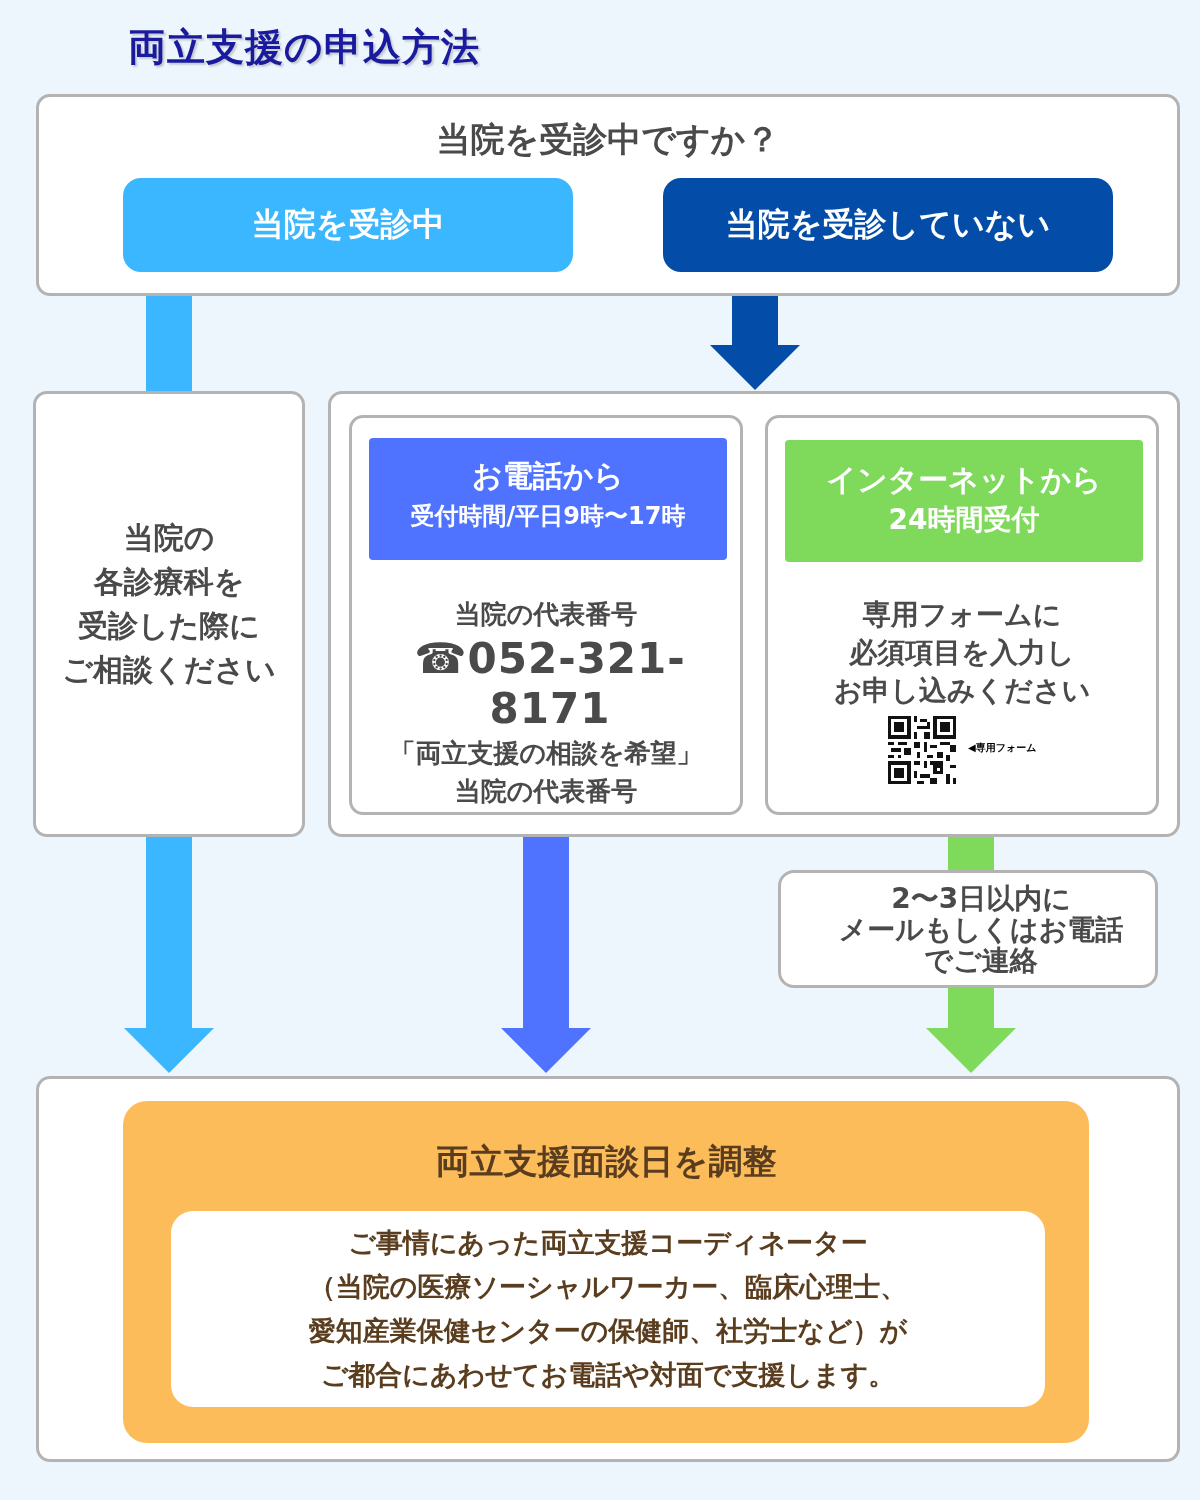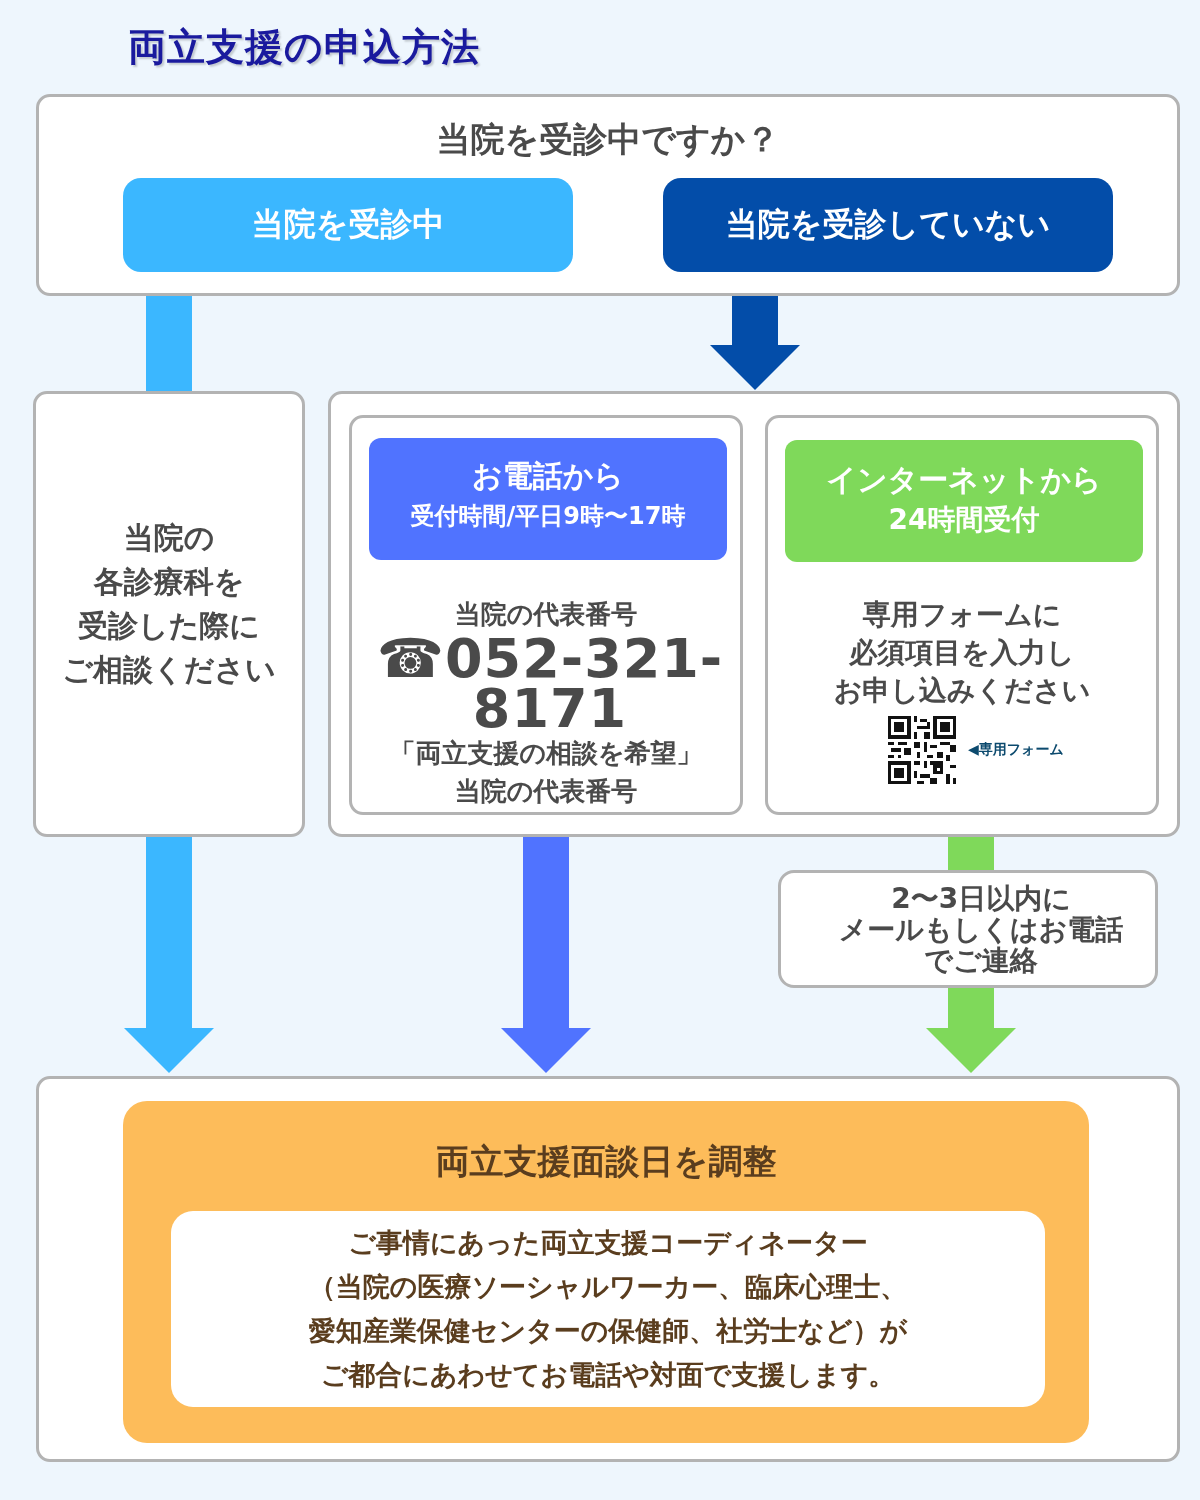--- a/index.html
+++ b/index.html
@@ -41,36 +41,36 @@
   .left-panel { left: 33px; top: 391px; width: 272px; height: 446px;
     display: flex; align-items: center; justify-content: center; text-align: center; }
   .left-text { font-size: 30px; line-height: 44px; color: #4a4a4a; white-space: pre-line; margin-top: -20px; }
 
   .right-outer { left: 328px; top: 391px; width: 852px; height: 446px; }
   .sub-panel { top: 21px; height: 400px; }
   .phone-panel { left: 18px; width: 394px; }
   .web-panel { left: 434px; width: 394px; }
   .header-box {
     position: absolute; left: 17px; top: 20px; width: 358px;
-    border-radius: 12px; color: #fff; text-align: center;
+    border-radius: 4px; color: #fff; text-align: center;
   }
   .phone-head { background: #5073ff; height: 122px; padding-top: 18px; }
   .web-head { background: #7fd95a; height: 122px; top: 22px; padding-top: 20px; }
   .head-main { font-size: 30px; line-height: 40px; }
   .head-sub { font-size: 24px; line-height: 40px; }
   .web-head .head-sub { font-size: 28px; }
 
   .phone-body { position: absolute; left: 0; right: 0; top: 176px; text-align: center; }
   .phone-label { font-size: 26px; line-height: 40px; }
-  .phone-number { font-size: 54px; line-height: 50px; letter-spacing: 1px; padding-left: 8px; }
+  .phone-number { font-size: 42px; line-height: 50px; letter-spacing: 1px; padding-left: 8px; }
   .phone-note { font-size: 26px; line-height: 38px; white-space: pre-line; }
 
   .web-body { position: absolute; left: 0; right: 0; top: 178px; text-align: center; font-size: 28px; line-height: 38px; white-space: pre-line; }
   .qr { position: absolute; left: 120px; top: 298px; width: 68px; height: 68px; }
-  .qr-label { position: absolute; left: 200px; top: 323px; font-size: 14px; color: #0c4a6e; }
+  .qr-label { position: absolute; left: 200px; top: 323px; font-size: 10px; color: #000000; }
 
   .contact-note { left: 778px; top: 870px; width: 380px; height: 118px;
     display: flex; align-items: center; justify-content: center; text-align: center;
     font-size: 28px; line-height: 31px; white-space: pre-line; border-radius: 16px; padding-left: 26px; }
 
   .bottom-panel { left: 36px; top: 1076px; width: 1144px; height: 386px; }
   .orange-box { position: absolute; left: 84px; top: 22px; width: 966px; height: 342px;
     background: #fdbc5a; border-radius: 24px; }
   .orange-title { position: absolute; left: 0; right: 0; top: 38px; text-align: center;
     font-size: 34px; color: #5a3d1e; }

